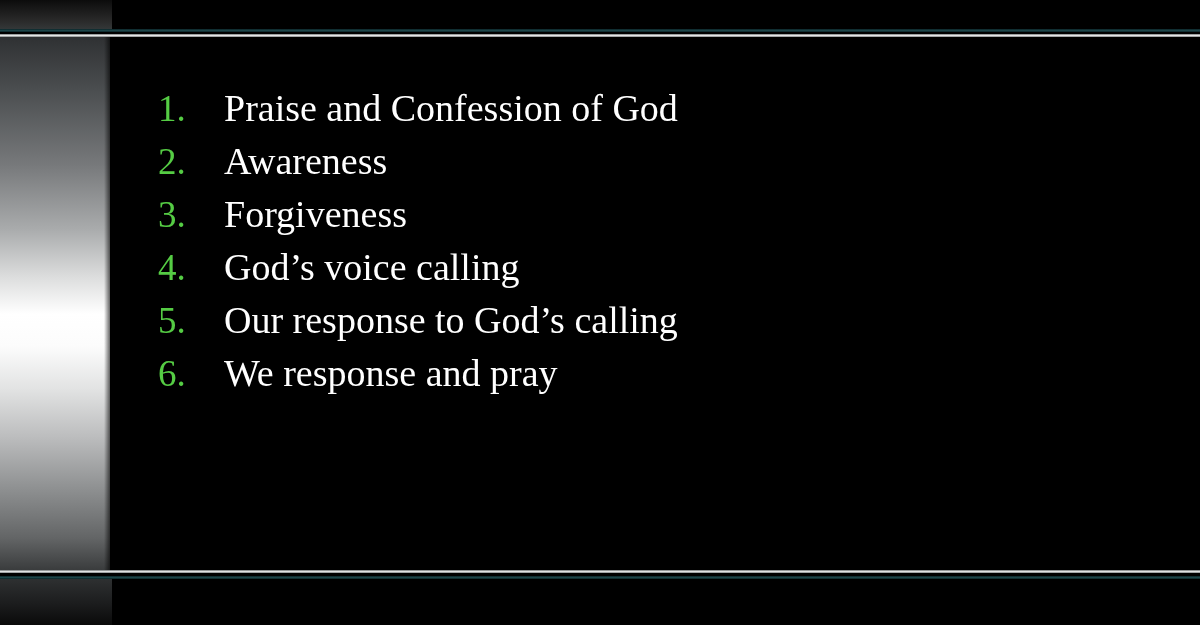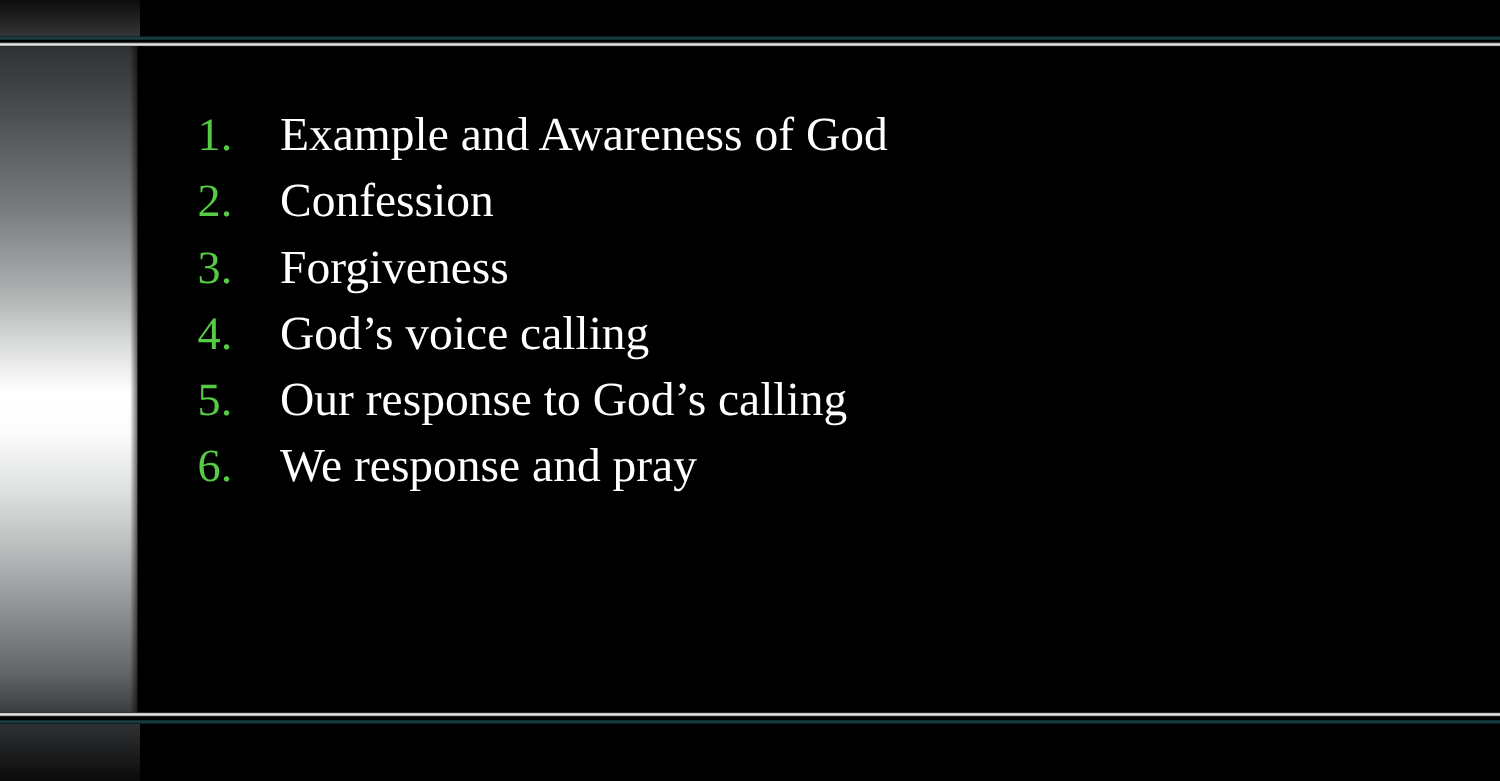--- a/index.html
+++ b/index.html
@@ -163,26 +163,26 @@
   <div class="sidebar-edge"></div>
   <div class="sidebar-bottom-strip"></div>
 
   <div class="content">
 
 
     <ol class="bullet-list">
 
       <li class="bullet-item">
         <span class="bullet-num">1.</span>
-        <span class="bullet-text">Example and Awareness of God</span>
+        <span class="bullet-text">Praise and Confession of God</span>
       </li>
 
       <li class="bullet-item">
         <span class="bullet-num">2.</span>
-        <span class="bullet-text">Confession</span>
+        <span class="bullet-text">Awareness</span>
       </li>
 
       <li class="bullet-item">
         <span class="bullet-num">3.</span>
         <span class="bullet-text">Forgiveness</span>
       </li>
 
       <li class="bullet-item">
         <span class="bullet-num">4.</span>
         <span class="bullet-text">God’s voice calling</span>

